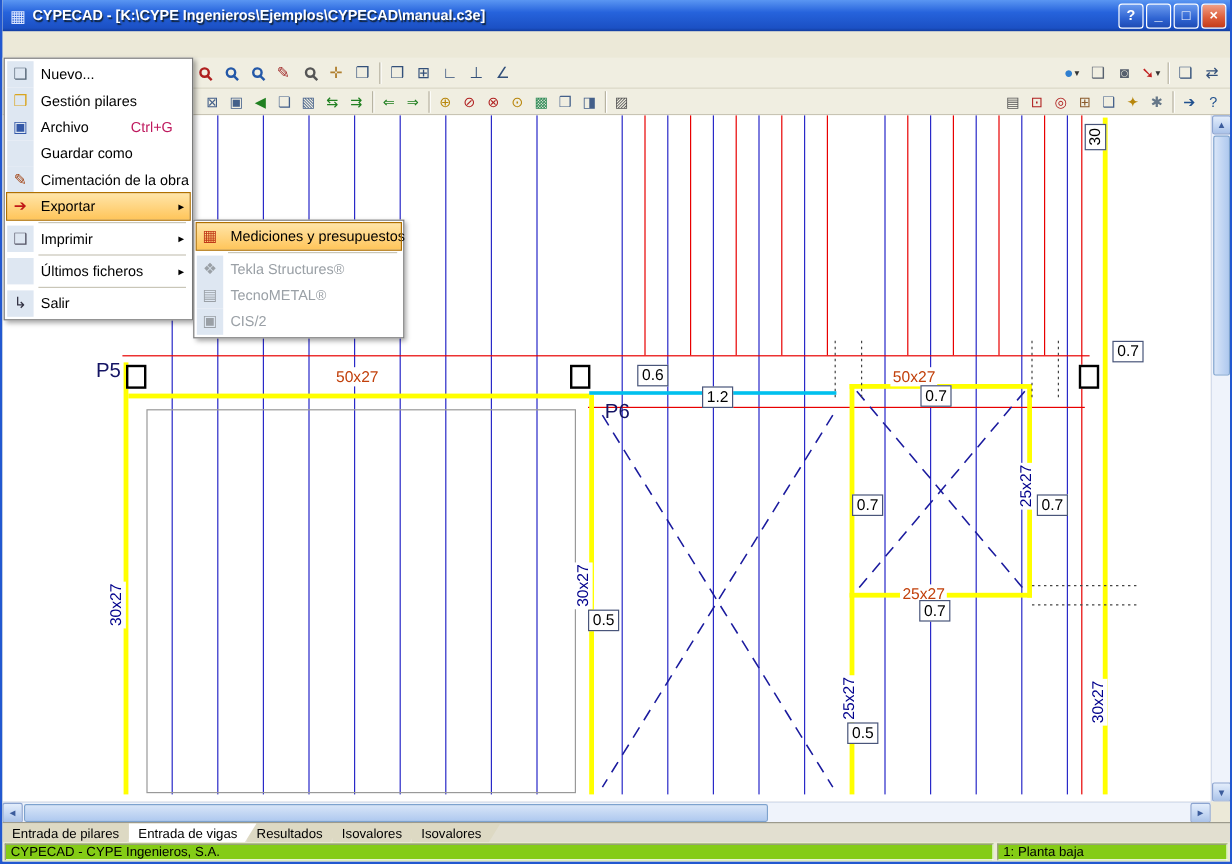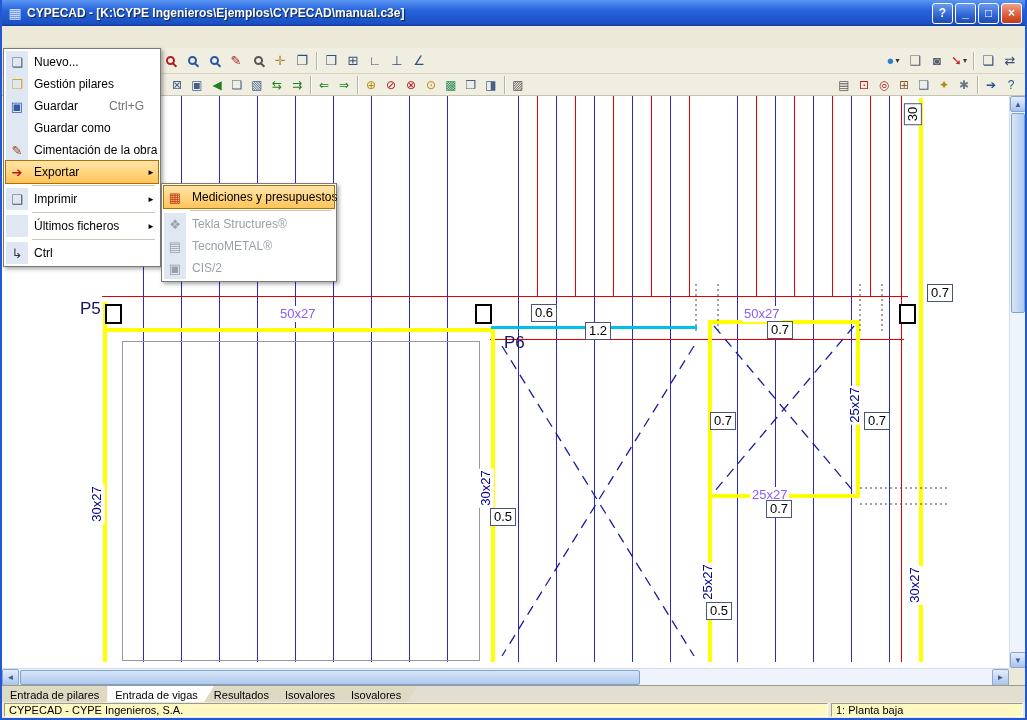--- a/index.html
+++ b/index.html
@@ -50,36 +50,36 @@
   .ln.cyan{height:3px;background:#00c0ee;z-index:3;}
   .beam{position:absolute;background:#ffff00;z-index:2;}
   .beam.v{width:4px;}
   .beam.h{height:4px;}
   .room{position:absolute;border:1px solid #999;z-index:1;}
   .col{position:absolute;width:17px;height:20px;background:#fff;border:2px solid #000;z-index:4;}
   #ov{position:absolute;left:0;top:0;z-index:3;pointer-events:none;}
   .dash{stroke:#1b1b9e;stroke-width:1.3;stroke-dasharray:10 7;}
   .dot{stroke:#444;stroke-width:1;stroke-dasharray:2 3;}
   .lbl{position:absolute;font-size:13px;background:#fff;white-space:nowrap;z-index:5;line-height:1.25;}
-  .lbl.dim{color:#8b5cf6;padding:0 2px;}
+  .lbl.dim{color:#c2410c;padding:0 2px;}
   .lbl.box{color:#000;border:1px solid #49557a;padding:0 3px;}
   .lbl.rot{color:#00008c;transform:translate(-50%,-50%) rotate(-90deg);padding:0 2px;}
   .lbl.rotbox{color:#000;border:1px solid #49557a;transform:translate(-50%,-50%) rotate(-90deg);padding:0 3px;}
   .lbl.point{color:#141464;font-size:17px;background:transparent;}
   
   .menu{position:absolute;background:#fff;border:1px solid #7a7a7a;box-shadow:2px 2px 4px rgba(0,0,0,.35);
     z-index:50;padding:2px;font-size:12px;}
   #file-menu{left:1px;top:48px;width:158px;}
   #export-submenu{left:159px;top:183px;width:176px;}
   .fm-row{display:flex;align-items:center;height:22px;position:relative;padding-right:14px;}
   .mi-icon{width:22px;text-align:center;font-size:13px;flex:0 0 22px;
     background:#DEE7F2;align-self:stretch;display:flex;align-items:center;justify-content:center;}
   .menu{padding-left:2px;}
   .mi-label{padding-left:6px;color:#000;white-space:nowrap;}
-  .mi-short{margin-left:auto;color:#737373;padding-left:10px;}
+  .mi-short{margin-left:auto;color:#be185d;padding-left:10px;}
   .fm-row.sub::after{content:"►";font-size:8px;position:absolute;right:3px;color:#000;}
   .fm-row.hl{background:linear-gradient(#FFE5A9,#FFC55A);outline:1px solid #B07000;}
   .fm-row.hl .mi-icon{background:transparent;}
   .fm-sep{height:1px;background:#C9C6B8;margin:2px 3px 2px 26px;}
   .fm-row.disabled .mi-label{color:#9aa0a6;}
   .fm-row.disabled .mi-icon{color:#9aa0a6;}
   .ic-new{color:#567;} .ic-folder{color:#D9A520;} .ic-save{color:#3358A8;} .ic-desc{color:#A04010;}
   .ic-export{color:#C01818;} .ic-print{color:#556;} .ic-exit{color:#334;} .ic-med{color:#C03818;background:#F4E2C8;}
   
   .sb-btn{position:absolute;background:linear-gradient(#E3EDFB,#C2D5F2 60%,#AAC2E8);
@@ -99,21 +99,21 @@
   #sb-corner{position:absolute;right:0;top:668px;width:16px;height:17px;background:#ECE9D8;}
   
   #tabsbar{position:absolute;left:0;top:685px;right:0;height:17px;background:#E2DFD0;border-top:1px solid #9c9a8c;
     display:flex;align-items:stretch;font-size:11px;}
   .tab{padding:1px 16px 0 8px;background:#DDD9C3;color:#000;
     clip-path:polygon(0 0,100% 0,calc(100% - 10px) 100%,0 100%);margin-right:-8px;display:flex;align-items:center;}
   .tab.active{background:#fff;z-index:2;font-weight:normal;}
   
   #statusbar{position:absolute;left:0;top:702px;right:0;height:16px;background:#ECE9D8;display:flex;gap:3px;
     padding:1px 2px;font-size:11px;}
-  .sb-panel{border:1px solid;border-color:#9c9a8c #fff #fff #9c9a8c;background:#fef9c3;
+  .sb-panel{border:1px solid;border-color:#9c9a8c #fff #fff #9c9a8c;background:#84cc16;
     display:flex;align-items:center;padding:0 4px;white-space:nowrap;overflow:hidden;text-align:center;}
   #sb-left{flex:1;}
   #sb-right{width:192px;}
 </style>
 </head>
 <body>
 
 <div id="win">
 
   <div id="titlebar">
@@ -436,21 +436,21 @@
     <div class="fm-row">
       <span class="mi-icon ic-new">❏</span>
       <span class="mi-label">Nuevo...</span>
     </div>
     <div class="fm-row">
       <span class="mi-icon ic-folder">❒</span>
       <span class="mi-label">Gestión pilares</span>
     </div>
     <div class="fm-row">
       <span class="mi-icon ic-save">▣</span>
-      <span class="mi-label">Guardar</span>
+      <span class="mi-label">Archivo</span>
       <span class="mi-short">Ctrl+G</span>
     </div>
     <div class="fm-row">
       <span class="mi-icon"></span>
       <span class="mi-label">Guardar como</span>
     </div>
     <div class="fm-row">
       <span class="mi-icon ic-desc">✎</span>
       <span class="mi-label">Cimentación de la obra</span>
     </div>
@@ -464,21 +464,21 @@
       <span class="mi-label">Imprimir</span>
     </div>
     <div class="fm-sep"></div>
     <div class="fm-row sub">
       <span class="mi-icon"></span>
       <span class="mi-label">Últimos ficheros</span>
     </div>
     <div class="fm-sep"></div>
     <div class="fm-row">
       <span class="mi-icon ic-exit">↳</span>
-      <span class="mi-label">Ctrl</span>
+      <span class="mi-label">Salir</span>
     </div>
   </div>
 
   <div class="menu" id="export-submenu">
     <div class="fm-row hl">
       <span class="mi-icon ic-med">▦</span>
       <span class="mi-label">Mediciones y presupuestos</span>
     </div>
     <div class="fm-sep"></div>
     <div class="fm-row disabled">

